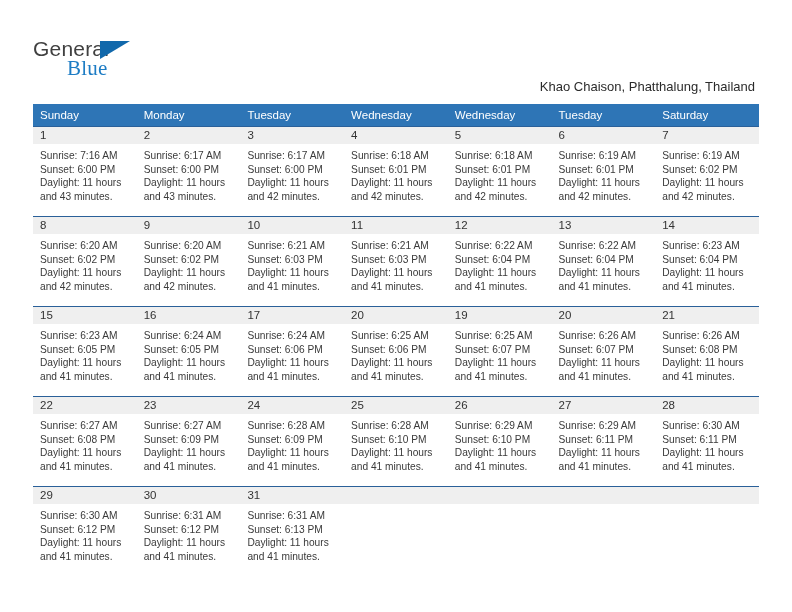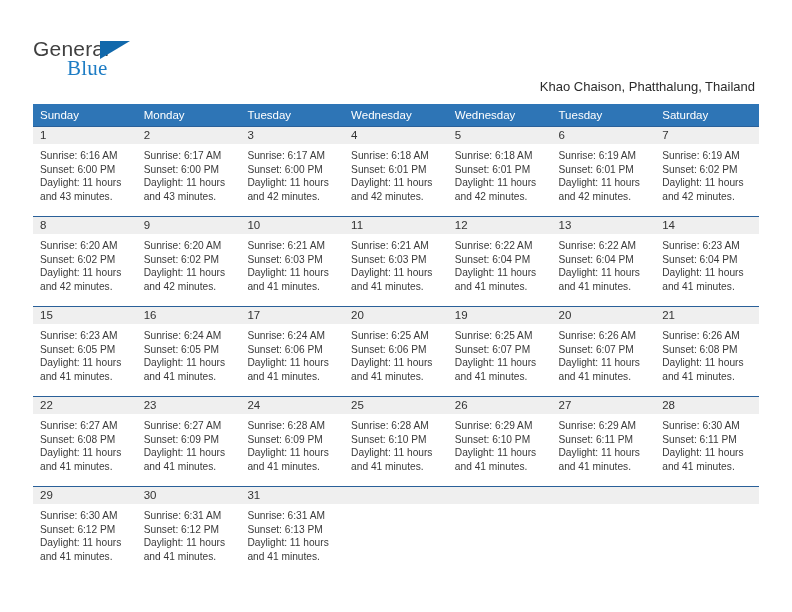--- a/index.html
+++ b/index.html
@@ -181,21 +181,21 @@
         <th>Saturday</th>
       </tr>
     </thead>
     <tbody>
         <tr>
           <td>
             <div class="cell">
               <div class="cell-sep"></div>
               <div class="cell-daybar">1</div>
               <div class="cell-body">
-                <div>Sunrise: 6:16 AM</div>
+                <div>Sunrise: 7:16 AM</div>
                 <div>Sunset: 6:00 PM</div>
                 <div>Daylight: 11 hours</div>
                 <div>and 43 minutes.</div>
               </div>
             </div>
           </td>
           <td>
             <div class="cell">
               <div class="cell-sep"></div>
               <div class="cell-daybar">2</div>

